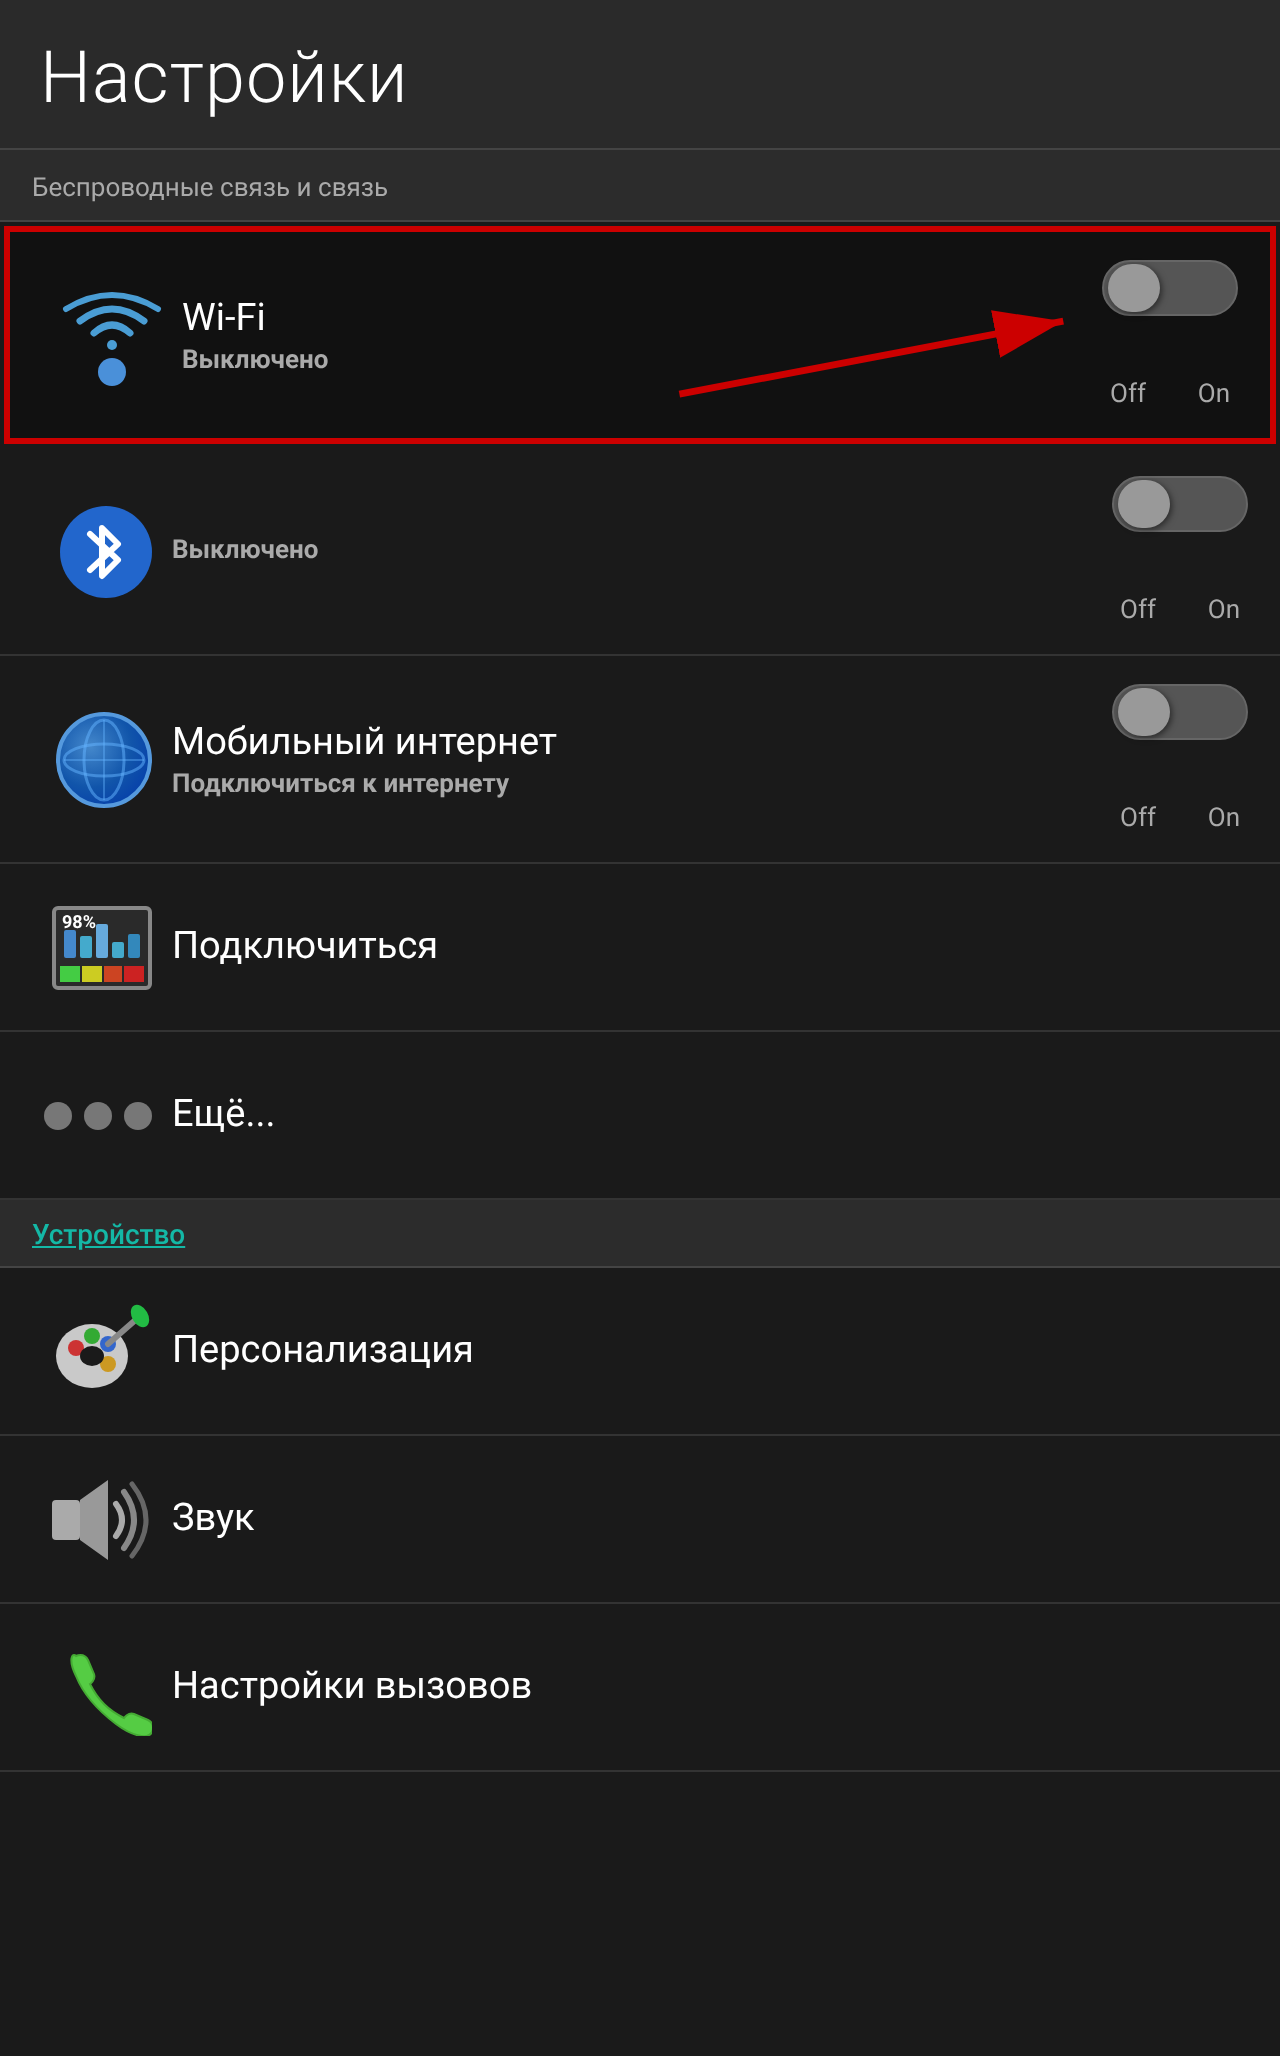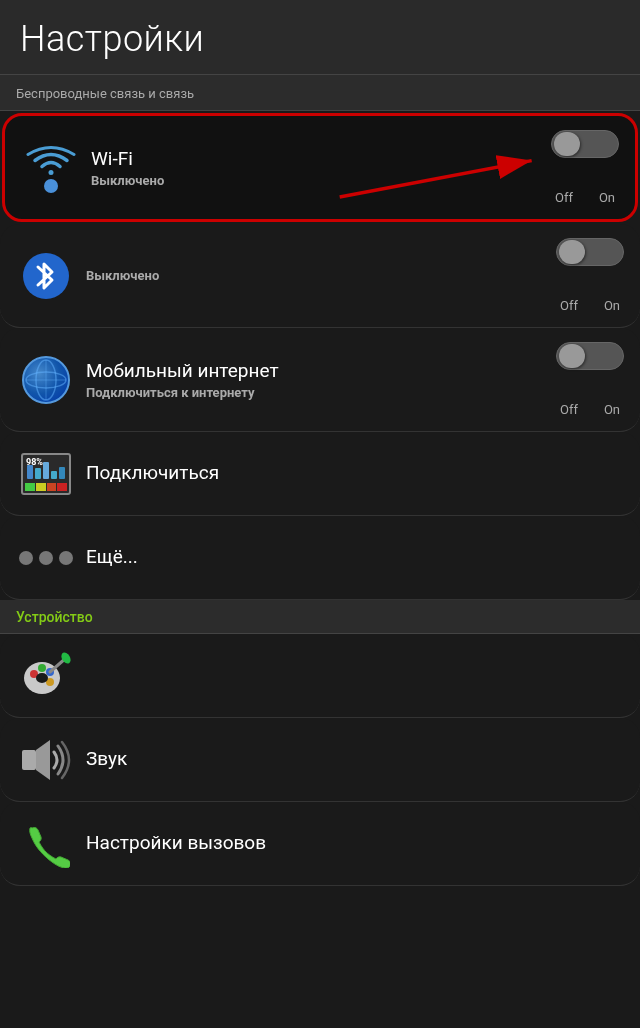--- a/index.html
+++ b/index.html
@@ -27,35 +27,34 @@
     }
 
     .settings-item {
       display: flex;
       align-items: center;
       padding: 14px 16px;
       border-bottom: 1px solid #333;
       background: #1a1a1a;
       position: relative;
       min-height: 78px;
-      border-radius: 20px;
     }
 
     .settings-item.highlighted {
       border: 3px solid #cc0000;
       background: #111;
       margin: 2px;
     }
 
     .icon-container {
       width: 60px;
       height: 55px;
       display: flex;
       align-items: center;
-      justify-content: center;
+      justify-content: flex-end;
       flex-shrink: 0;
       margin-right: 10px;
     }
 
     .item-text {
       flex: 1;
     }
 
     .item-title {
       font-size: 19px;
@@ -236,22 +235,23 @@
     }
 
     .subsection-header {
       background: #2c2c2c;
       padding: 7px 16px;
       border-bottom: 1px solid #444;
     }
 
     .subsection-text {
       font-size: 14px;
-      color: #84cc16;
+      color: #14b8a6;
       font-weight: 500;
+      text-decoration: underline;
     }
 
     .wireless-section-header {
       background: #2c2c2c;
       padding: 8px 16px;
       border-bottom: 1px solid #444;
     }
 
     .wireless-header-text {
       font-size: 13px;
@@ -400,20 +400,23 @@
         <circle cx="14" cy="24" r="4" fill="#cc3333"></circle>
         <circle cx="22" cy="18" r="4" fill="#33aa33"></circle>
         <circle cx="30" cy="22" r="4" fill="#3366cc"></circle>
         <circle cx="30" cy="32" r="4" fill="#cc9922"></circle>
         <ellipse cx="22" cy="28" rx="6" ry="5" fill="#1a1a1a"></ellipse>
 
         <line x1="30" y1="22" x2="46" y2="8" stroke="#888" stroke-width="3" stroke-linecap="round"></line>
         <ellipse cx="46" cy="8" rx="4" ry="6" fill="#22bb44" transform="rotate(-30 46 8)"></ellipse>
       </svg>
     </div>
+    <div class="item-text">
+      <div class="item-title">Персонализация</div>
+    </div>
   </div>
 
   <div class="settings-item">
     <div class="icon-container">
       <svg width="52" height="48" viewBox="0 0 52 48" xmlns="http://www.w3.org/2000/svg">
 
         <rect x="2" y="14" width="14" height="20" rx="2" fill="#aaaaaa"></rect>
 
         <polygon points="16,14 30,4 30,44 16,34" fill="#999999"></polygon>
 

